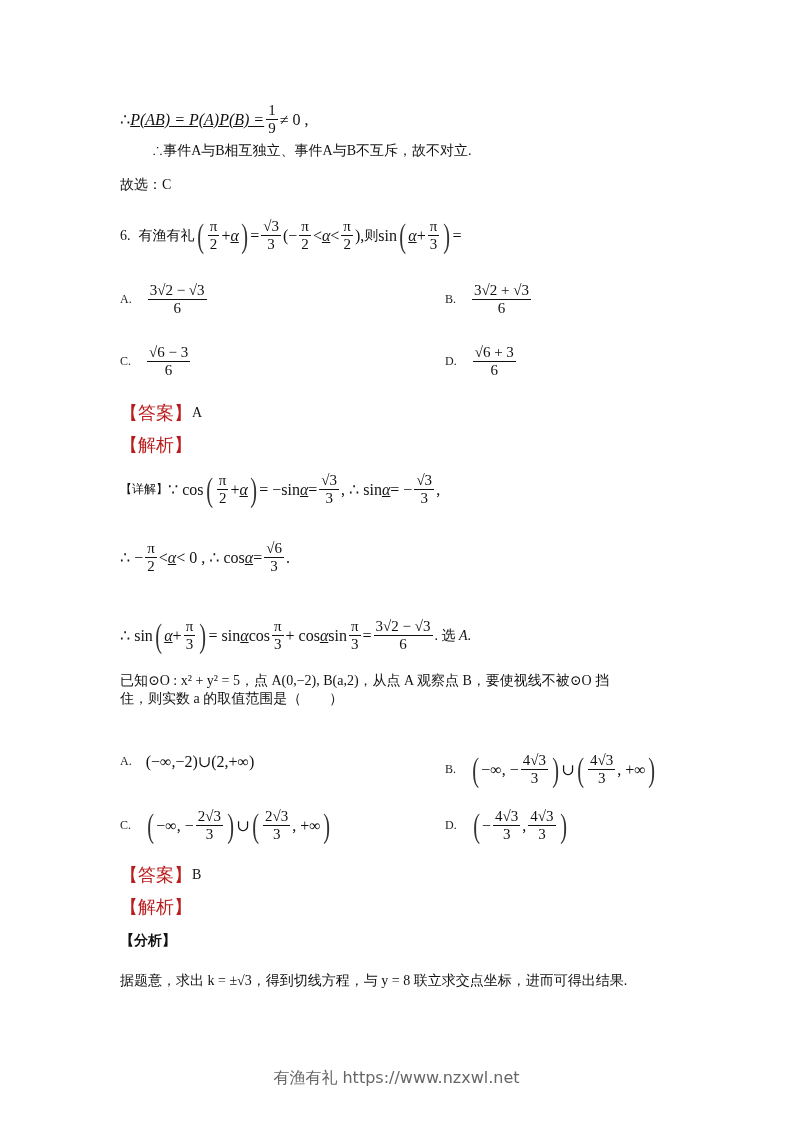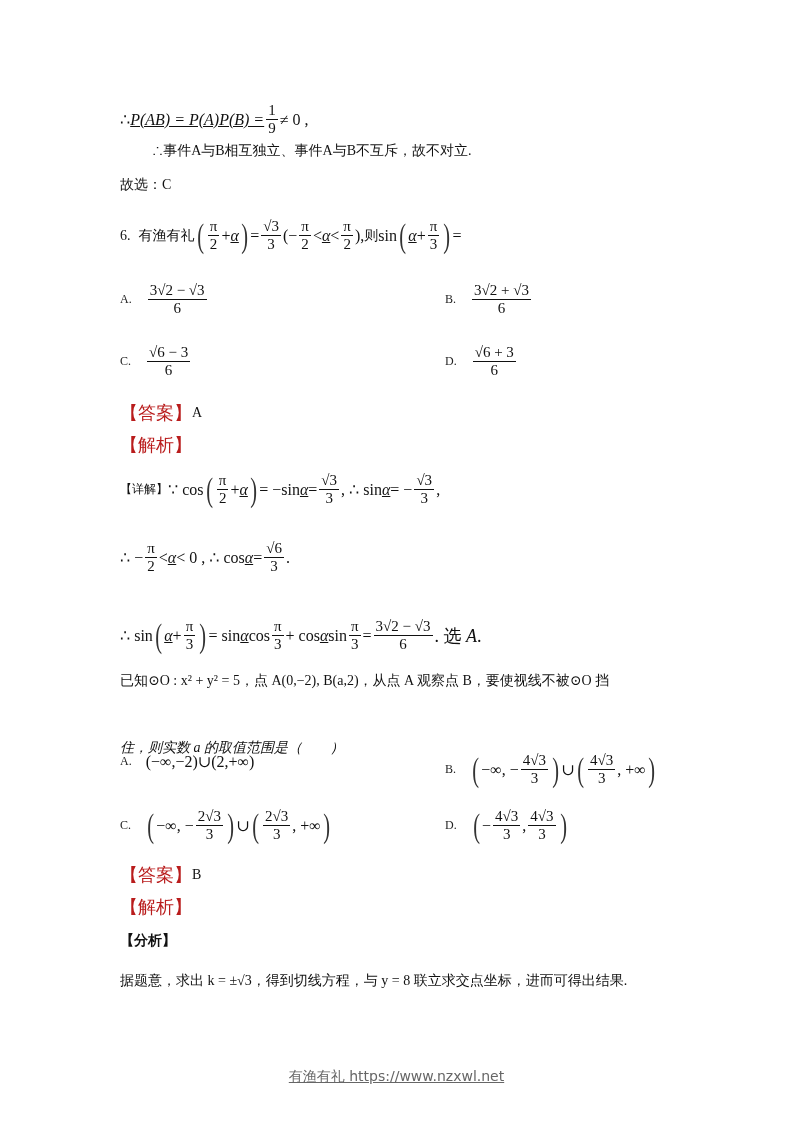--- a/index.html
+++ b/index.html
@@ -9,21 +9,21 @@
   .m { font-family:"Liberation Serif","DejaVu Serif",serif; font-size:16px; }
   .i { font-style:italic;text-decoration:underline; }
   .frac { display:inline-flex; flex-direction:column; align-items:center; vertical-align:middle; margin:0 2px; font-size:15px; line-height:1.15; }
   .frac .num { border-bottom:1px solid #111; padding:0 2px; }
   .frac .den { padding:0 2px; }
   .big { font-size:34px; font-weight:100; line-height:1; transform:scaleX(0.6); display:inline-block; color:#333; }
   .label { color:#b91c1c; font-size:18px; }
   .opt { font-size:12px; margin-right:14px; color:#222; }
   .colB { left:445px; }
   .footer { position:absolute; top:1068px; left:0; width:793px; text-align:center;
-            font-family:"DejaVu Sans","Liberation Sans",sans-serif; font-size:14px; color:#666;text-decoration:underline; }
+            font-family:"DejaVu Sans","Liberation Sans",sans-serif; font-size:16px; color:#666; }
 </style>
 </head>
 <body>
 
 <div class="line m" style="top:102px;">
   <span>∴ </span>
   <span class="i">P(AB) = P(A)P(B) = </span>
   <span class="frac">
     <span class="num">1</span>
     <span class="den">9</span>
@@ -180,25 +180,25 @@
     <span>sin</span>
   <span class="frac">
       <span class="num">π</span>
       <span class="den">3</span>
     </span>
   <span>=</span>
   <span class="frac">
       <span class="num">3√2 − √3</span>
       <span class="den">6</span>
     </span>
-  <span style="font-size:18px">. 选 <i>A</i>.</span>
+  <span style="font-size:14px">. 选 <i>A</i>.</span>
 </div>
 
 <div class="line" style="top:672px;">已知⊙O : x² + y² = 5，点 A(0,−2), B(a,2)，从点 A 观察点 B，要使视线不被⊙O 挡</div>
-<div class="line" style="top:739px;font-style:italic;">住，则实数 a 的取值范围是（　　）</div>
+<div class="line" style="top:690px;">住，则实数 a 的取值范围是（　　）</div>
 
 <div class="line m" style="top:752px;">
   <span class="opt">A.</span>
   <span>(−∞,−2)∪(2,+∞)</span>
 </div>
 <div class="line m colB" style="top:752px;">
   <span class="opt">B.</span>
   <span class="big">(</span>
     <span>−∞, −</span>
   <span class="frac">

